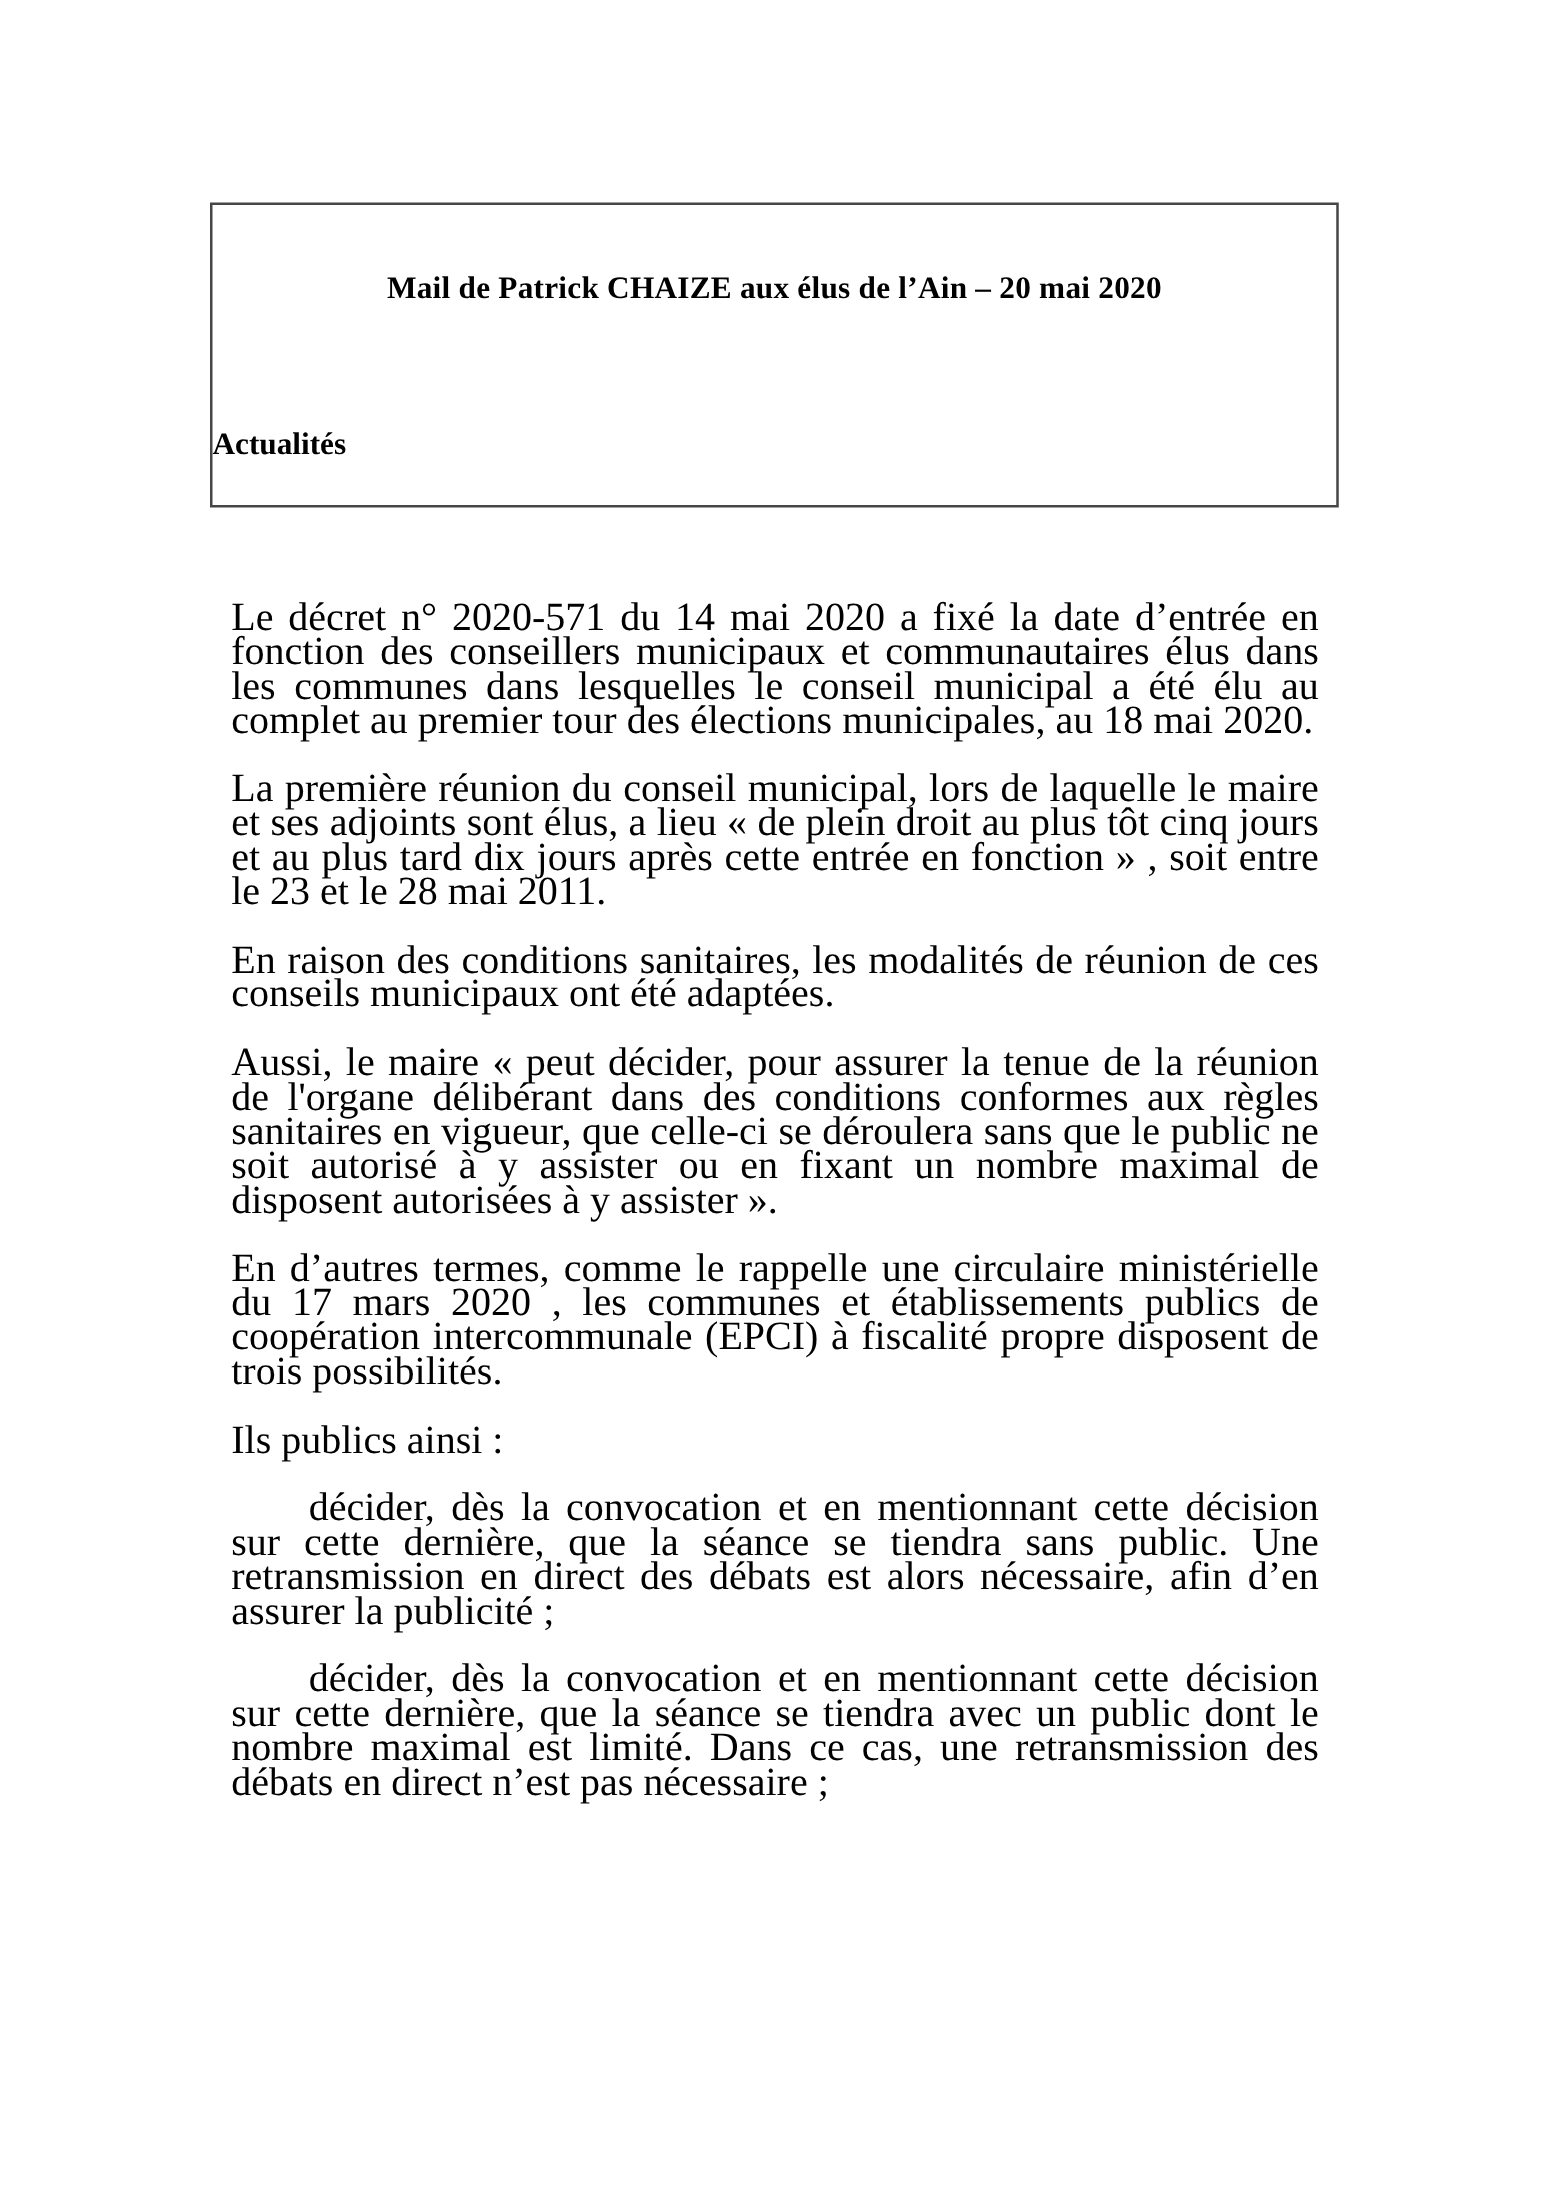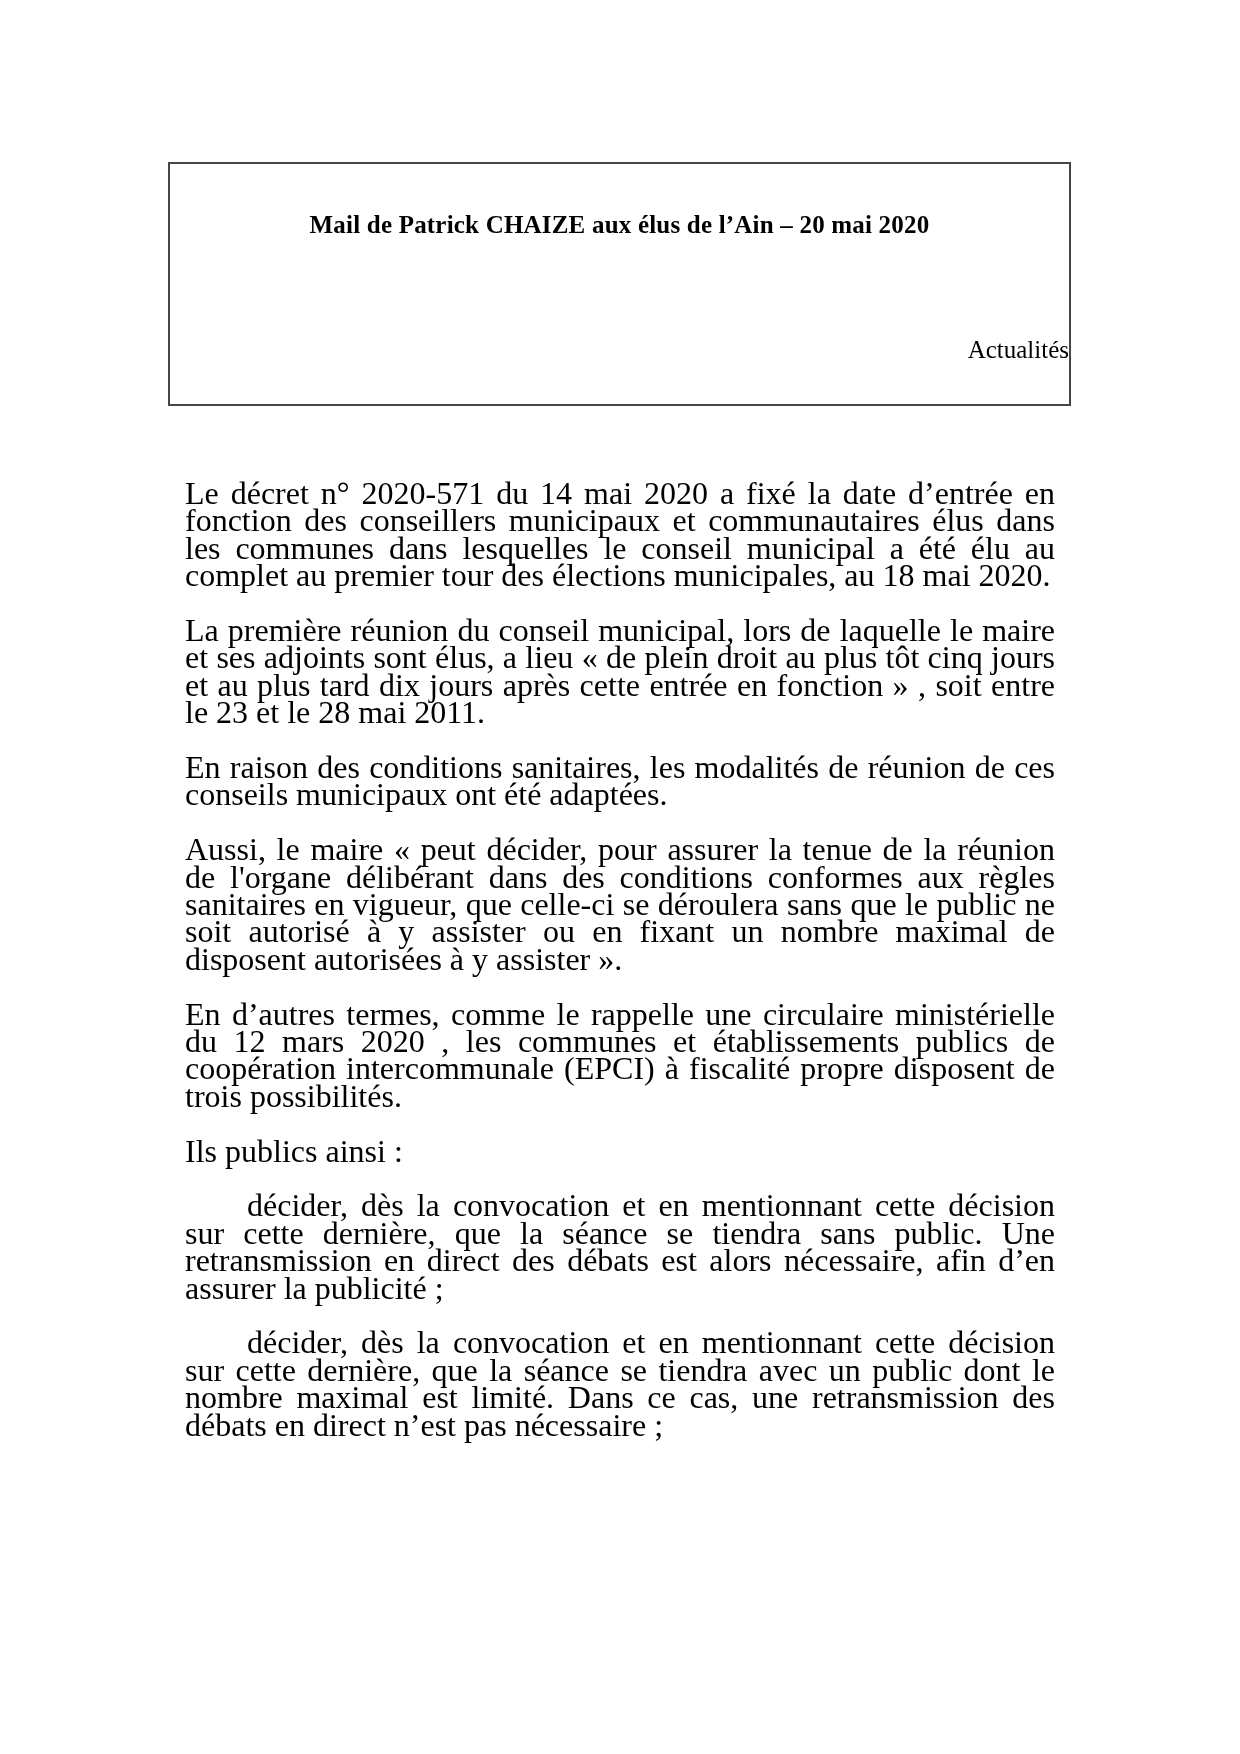--- a/index.html
+++ b/index.html
@@ -20,35 +20,35 @@
     position: absolute;
     left: 168px;
     top: 162px;
     width: 903px;
     height: 244px;
     border: 2px solid #464646;
     box-sizing: border-box;
     background: #ffffff;
   }
   .doc-title {
-    margin: 14px;
-    padding-top: 32px;
+    margin: 0;
+    padding-top: 52px;
     text-align: center;
     font-size: 25px;
     line-height: 30px;
     font-weight: bold;
     letter-spacing: 0.2px;
   }
   .doc-subtitle {
     margin: 0;
     margin-top: 95px;
-    text-align: right;
+    text-align: left;
     font-size: 25px;
     line-height: 30px;
-    font-weight: normal;
+    font-weight: bold;
   }
   .doc-body {
     position: absolute;
     left: 185px;
     top: 480px;
     width: 870px;
     font-size: 32px;
     line-height: 27.4px;
     text-align: justify;
   }
@@ -68,19 +68,19 @@
   <div class="header-box">
     <p class="doc-title">Mail de Patrick CHAIZE aux élus de l’Ain – 20 mai 2020</p>
     <p class="doc-subtitle">Actualités</p>
   </div>
 
   <div class="doc-body">
       <p class="para">Le décret n° 2020-571 du 14 mai 2020 a fixé la date d’entrée en fonction des conseillers municipaux et communautaires élus dans les communes dans lesquelles le conseil municipal a été élu au complet au premier tour des élections municipales, au 18 mai 2020.</p>
       <p class="para">La première réunion du conseil municipal, lors de laquelle le maire et ses adjoints sont élus, a lieu « de plein droit au plus tôt cinq jours et au plus tard dix jours après cette entrée en fonction » , soit entre le 23 et le 28 mai 2011.</p>
       <p class="para">En raison des conditions sanitaires, les modalités de réunion de ces conseils municipaux ont été adaptées.</p>
       <p class="para">Aussi, le maire « peut décider, pour assurer la tenue de la réunion de l'organe délibérant dans des conditions conformes aux règles sanitaires en vigueur, que celle-ci se déroulera sans que le public ne soit autorisé à y assister ou en fixant un nombre maximal de disposent autorisées à y assister ».</p>
-      <p class="para">En d’autres termes, comme le rappelle une circulaire ministérielle du 12 mars 2020 , les communes et établissements publics de coopération intercommunale (EPCI) à fiscalité propre disposent de trois possibilités.</p>
+      <p class="para">En d’autres termes, comme le rappelle une circulaire ministérielle du 17 mars 2020 , les communes et établissements publics de coopération intercommunale (EPCI) à fiscalité propre disposent de trois possibilités.</p>
       <p class="para">Ils publics ainsi :</p>
       <p class="para indent">décider, dès la convocation et en mentionnant cette décision sur cette dernière, que la séance se tiendra sans public. Une retransmission en direct des débats est alors nécessaire, afin d’en assurer la publicité ;</p>
       <p class="para indent">décider, dès la convocation et en mentionnant cette décision sur cette dernière, que la séance se tiendra avec un public dont le nombre maximal est limité. Dans ce cas, une retransmission des débats en direct n’est pas nécessaire ;</p>
     </div>
 
 </div>
 
 </body></html>

